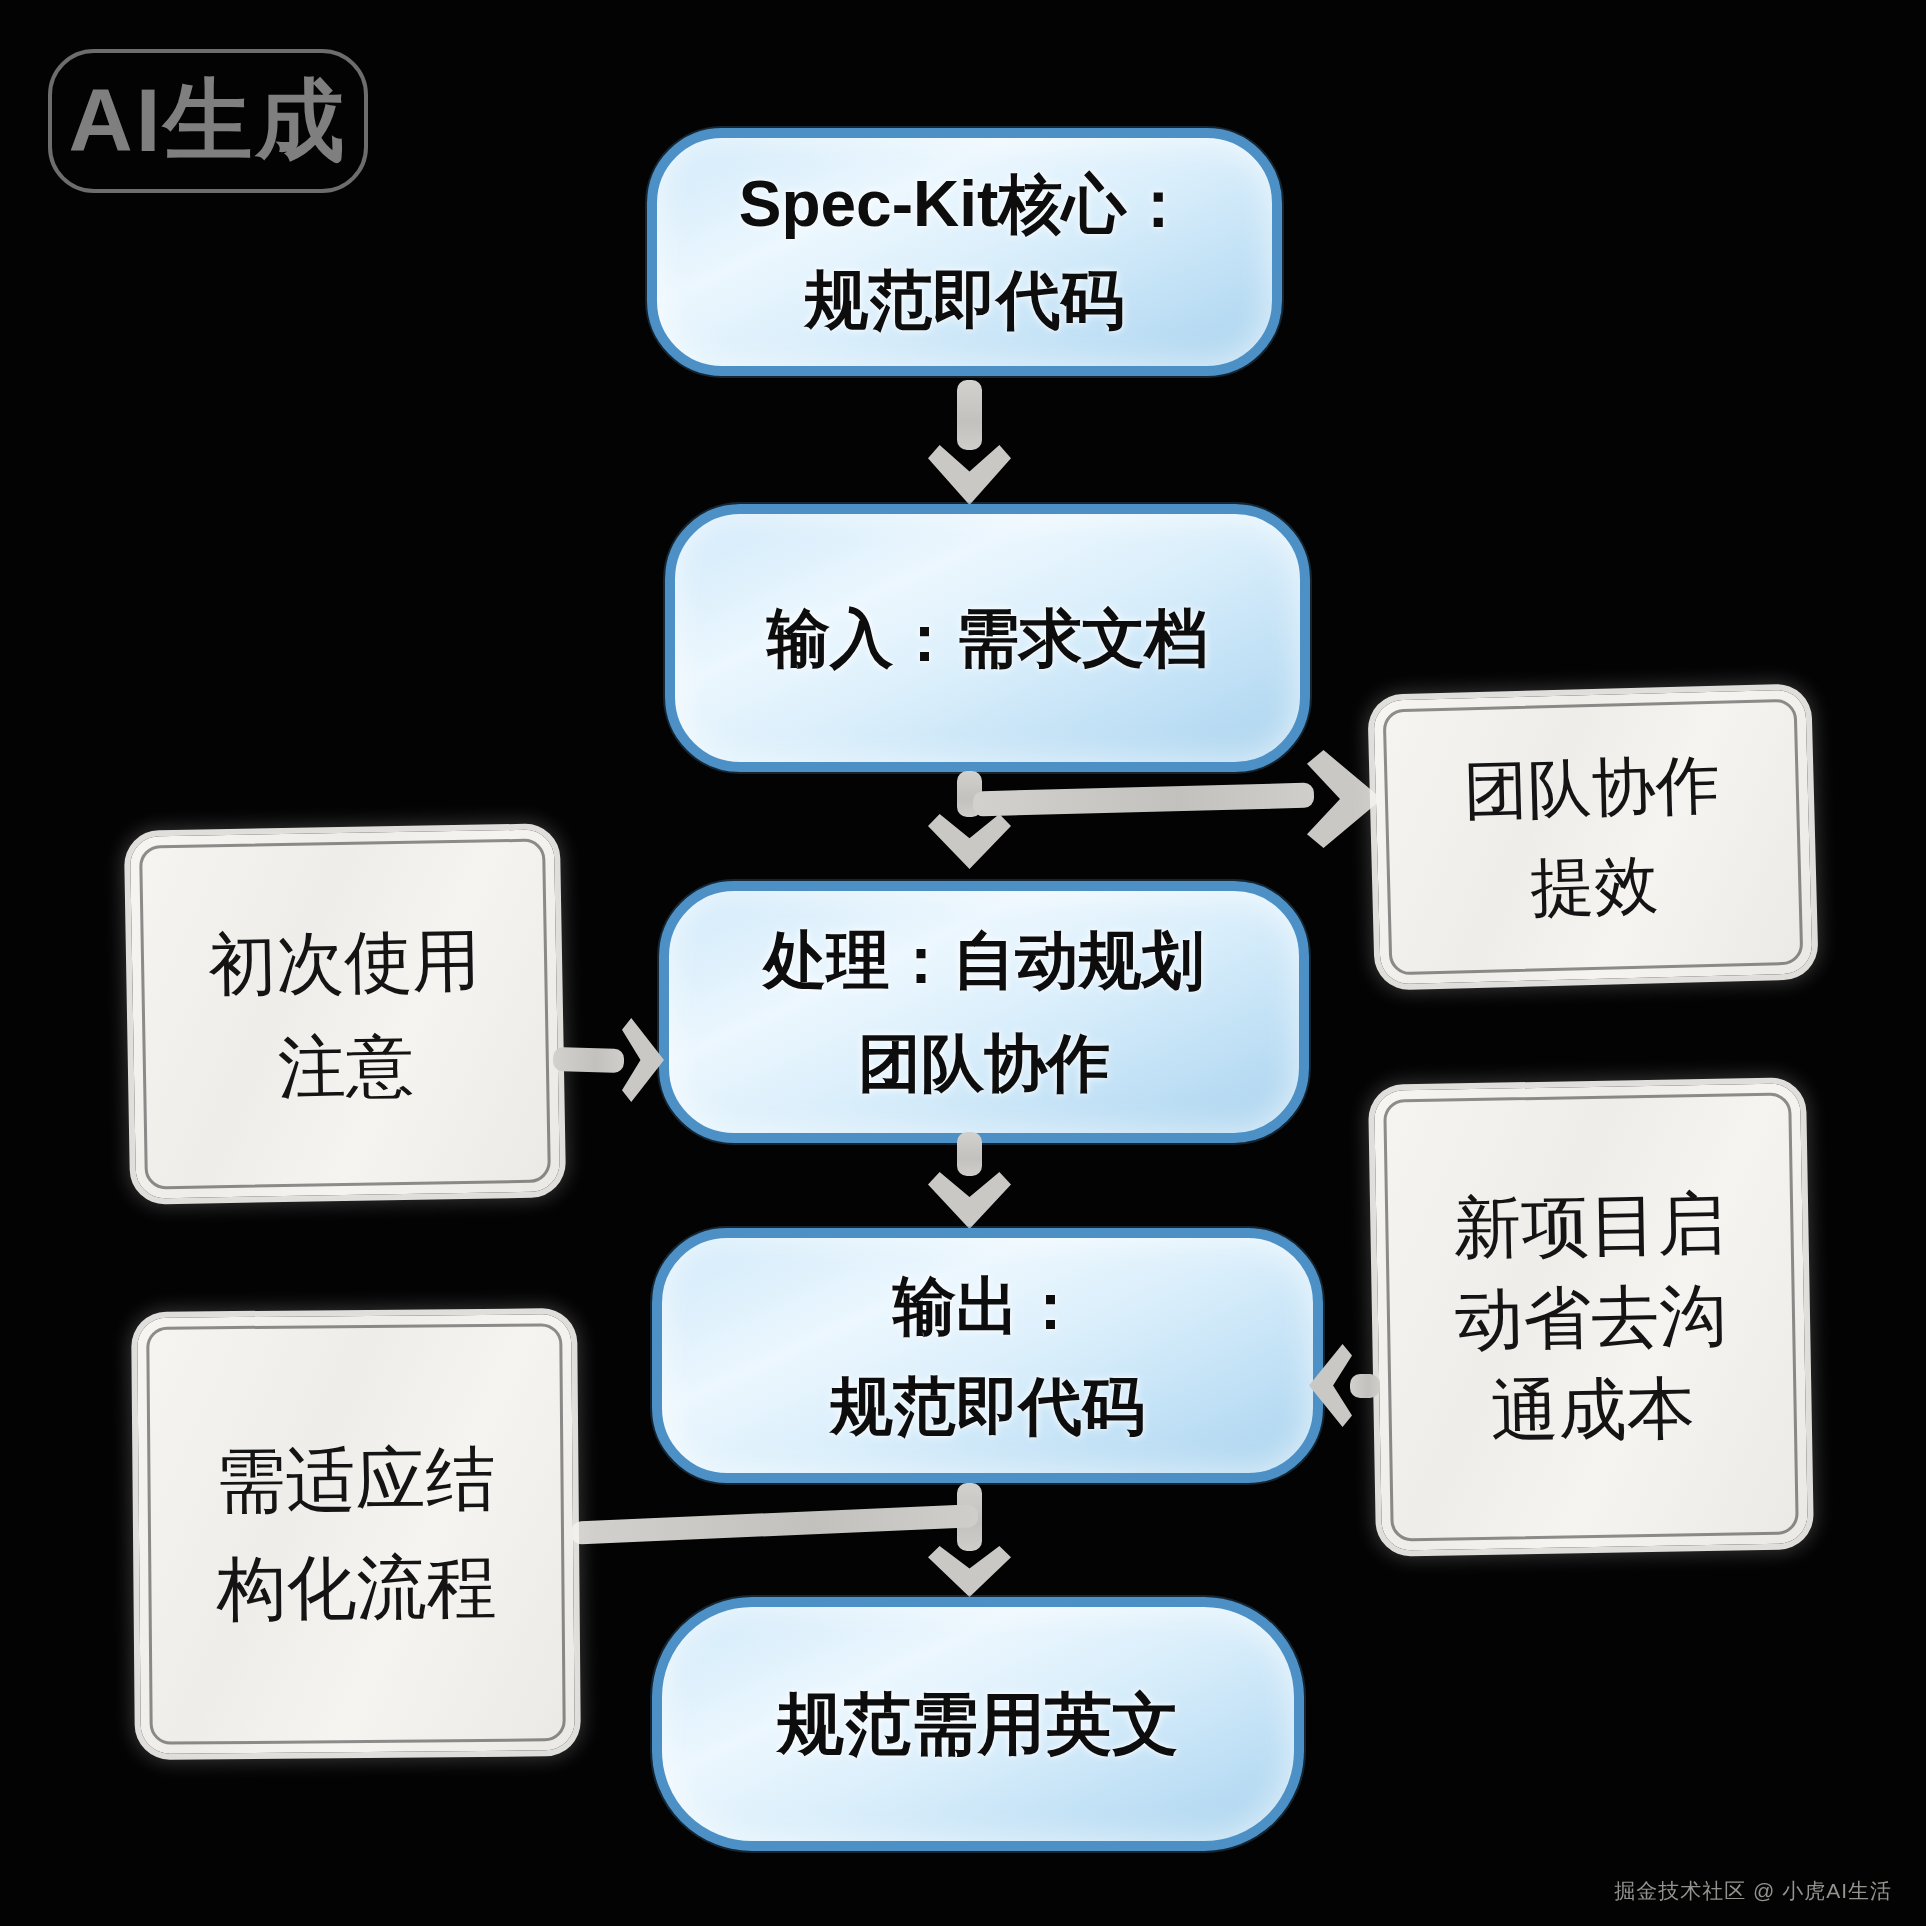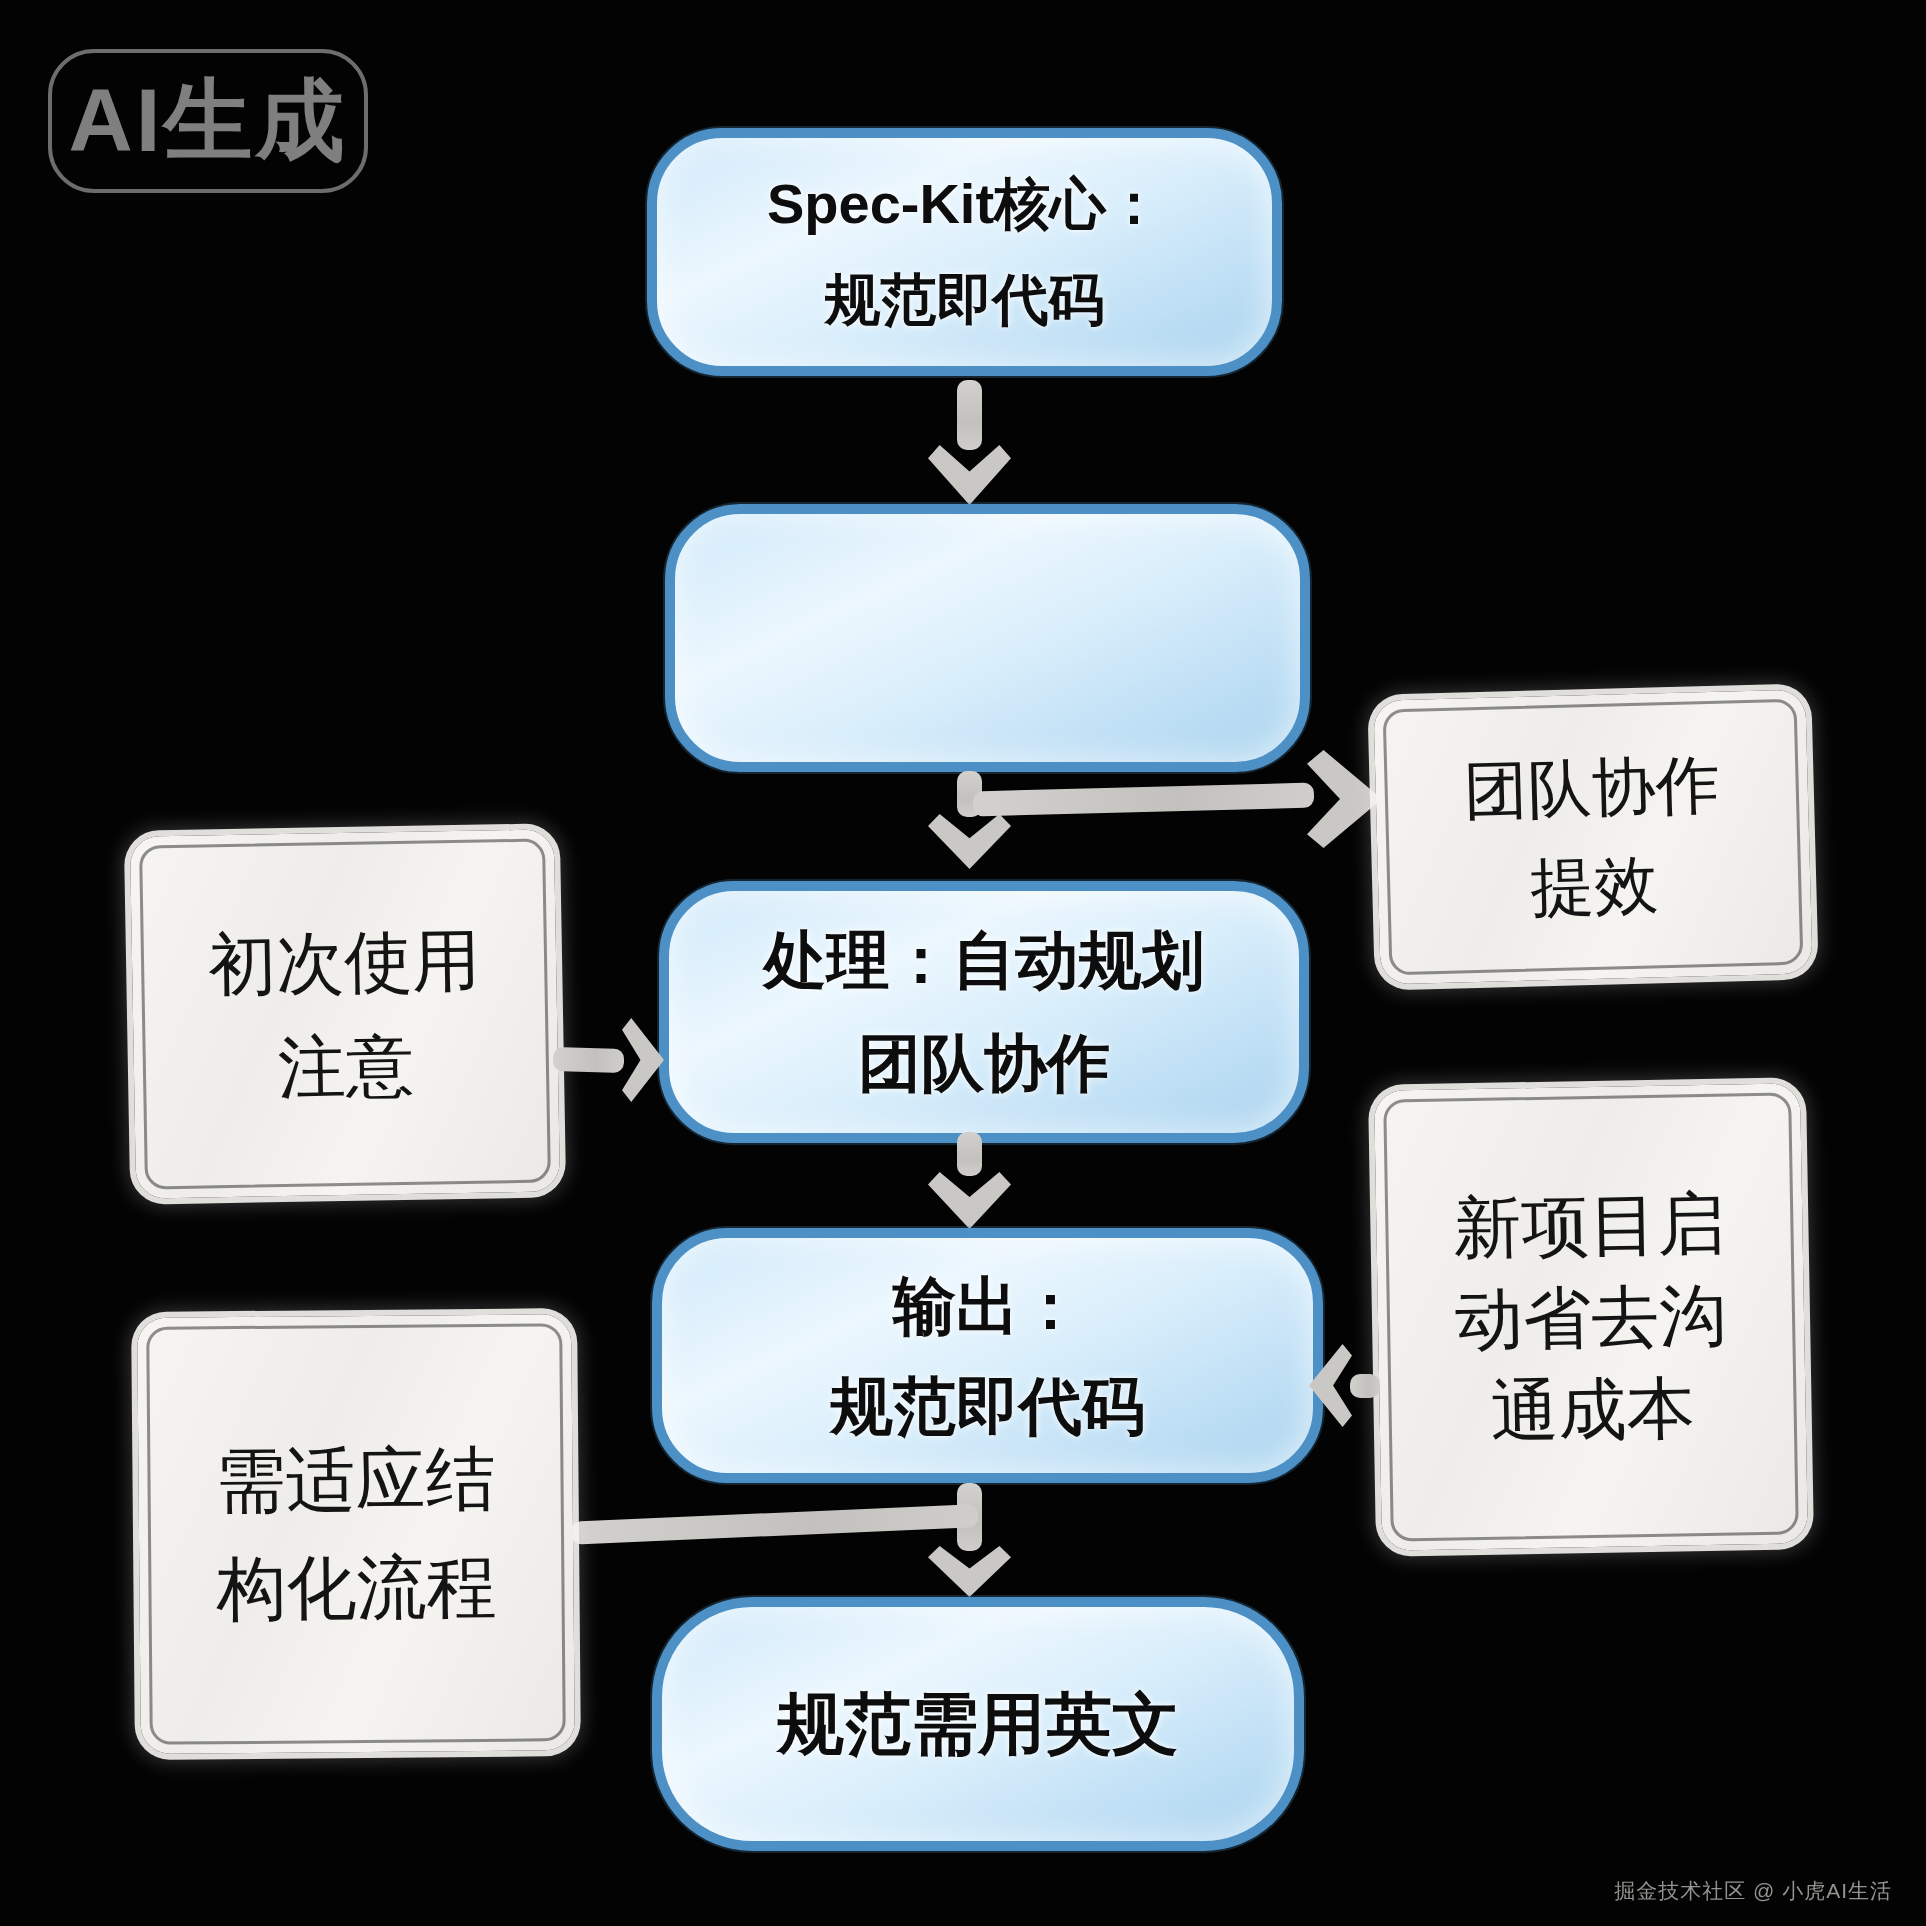--- a/index.html
+++ b/index.html
@@ -60,29 +60,30 @@
 </style>
 </head>
 <body>
 
 <div id="canvas">
 
   <div class="ai-badge">
     <span>AI生成</span>
   </div>
 
-  <div class="bnode" style="left:647px;top:128px;width:635px;height:248px;font-size:56px;line-height:96px;">
+  <div class="bnode" style="left:647px;top:128px;width:635px;height:248px;font-size:64px;line-height:96px;">
     <span class="bl">Spec-Kit核心：</span>
     <span class="bl">规范即代码</span>
   </div>
 
   <div class="stem h" style="left:957px;top:380px;width:25px;height:70px;"></div>
   <div class="head down" style="left:928px;top:445px;width:83px;height:60px;"></div>
 
   <div class="bnode" style="left:665px;top:504px;width:645px;height:268px;font-size:63px;line-height:103px;">
+    <span class="bl">输入：需求文档</span>
   </div>
 
   <div class="stem h" style="left:957px;top:771px;width:25px;height:46px;"></div>
   <div class="head down" style="left:928px;top:814px;width:83px;height:55px;"></div>
 
   <div class="stem" style="left:973px;top:787px;width:341px;height:25px;transform:rotate(-1.5deg);"></div>
   <div class="head right" style="left:1307px;top:750px;width:75px;height:98px;"></div>
 
   <div class="wnote" style="left:1377px;top:695px;width:432px;height:284px;font-size:64px;line-height:98px;transform:rotate(-1.5deg);">
     <div class="sketch"></div>

